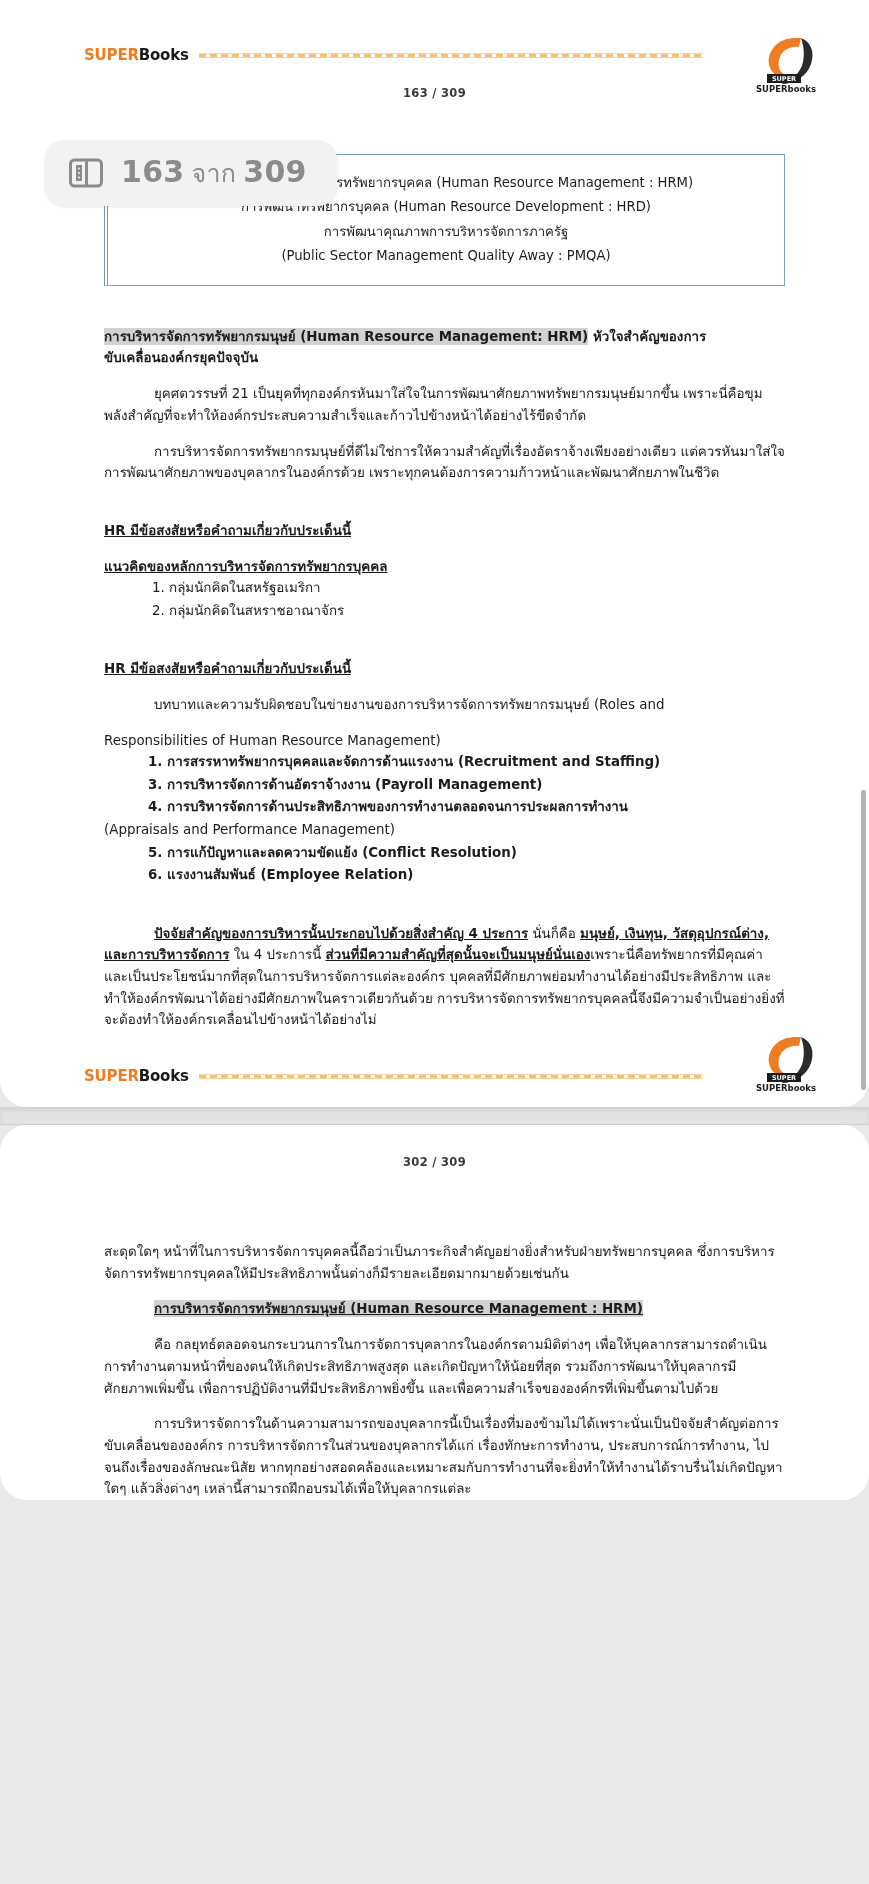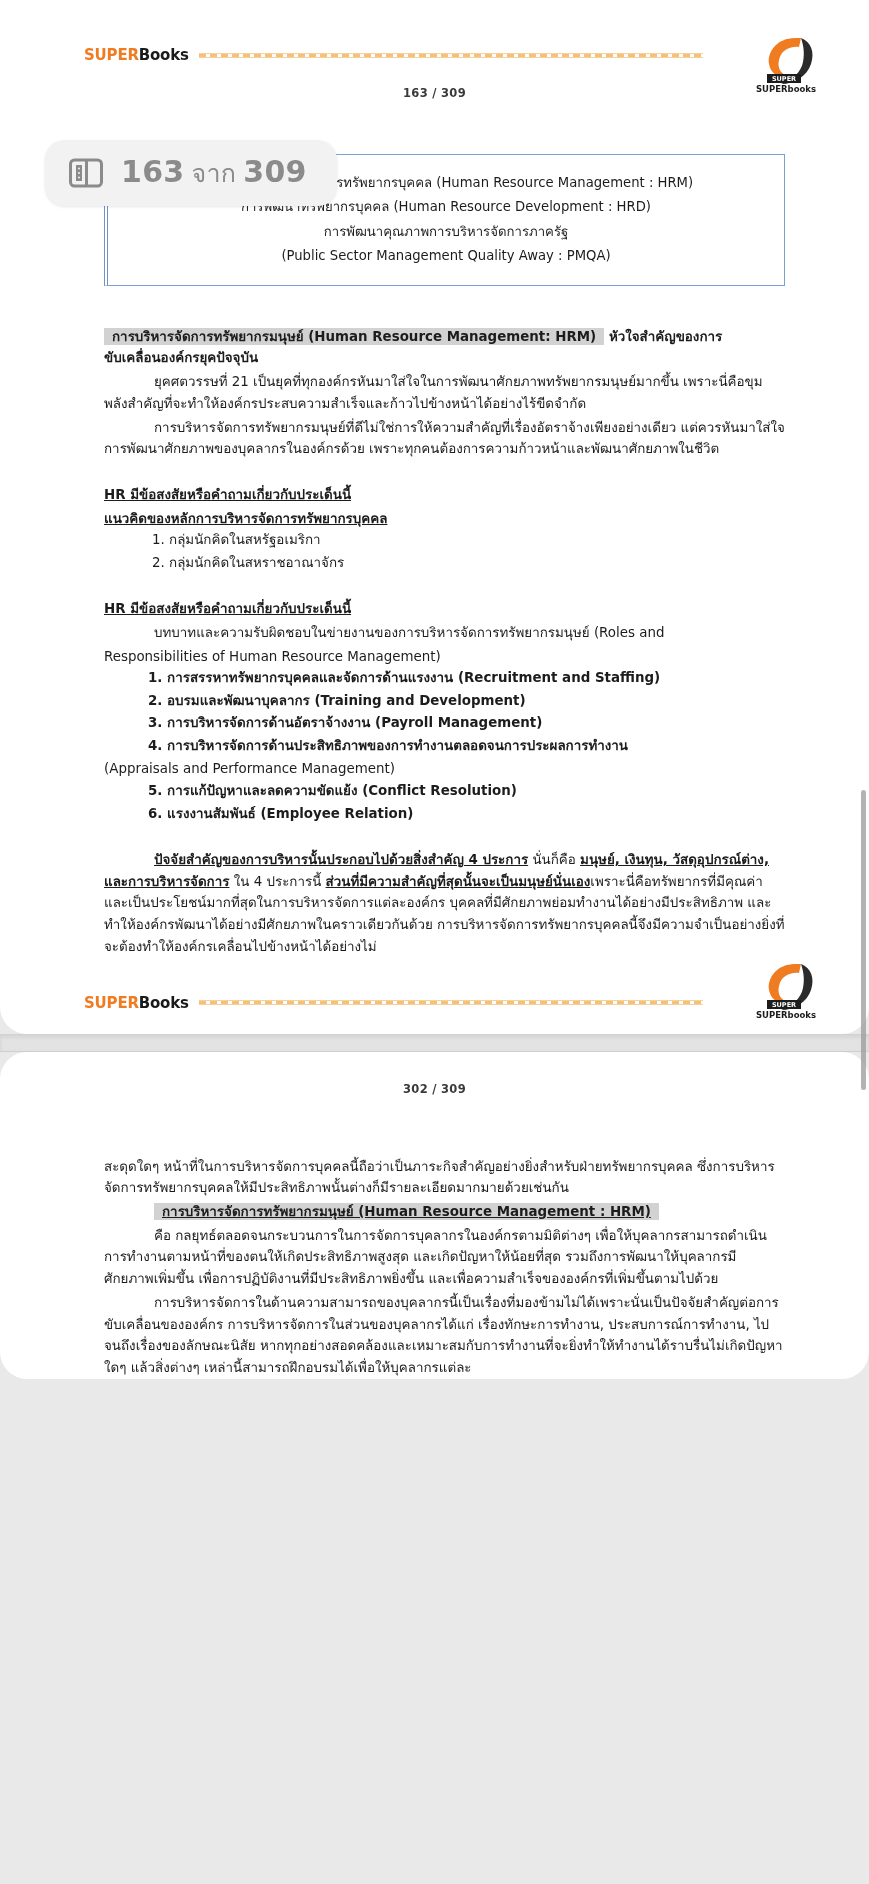--- a/index.html
+++ b/index.html
@@ -116,24 +116,24 @@
     text-align: center;
     line-height: 1.85;
     font-size: 13.2px;
   }
 
   .lead {
     margin-top: 40px;
     font-weight: 700;
     line-height: 1.62;
   }
-  .hl { background: #d2d2d2; padding: 1px 8px; }
+  .hl { background: #d2d2d2; padding: 1px 0; }
 
   p.body {
-    margin-top: 2px;
+    margin-top: 14px;
     line-height: 1.62;
     text-align: left;
   }
   p.indent { text-indent: 50px; }
 
   .bold { font-weight: 700; text-decoration: underline; }
   .li {
     margin-left: 48px;
     line-height: 1.68;
   }
@@ -220,21 +220,20 @@
     <p class="li">1. กลุ่มนักคิดในสหรัฐอเมริกา</p>
     <p class="li">2. กลุ่มนักคิดในสหราชอาณาจักร</p>
 
     <div class="spacer-md"></div>
 
     <p class="body bold">HR มีข้อสงสัยหรือคำถามเกี่ยวกับประเด็นนี้</p>
     <p class="body indent">บทบาทและความรับผิดชอบในข่ายงานของการบริหารจัดการทรัพยากรมนุษย์ (Roles and</p>
     <p class="body">Responsibilities of Human Resource Management)</p>
 
     <p class="li b">1. การสรรหาทรัพยากรบุคคลและจัดการด้านแรงงาน (Recruitment and Staffing)</p>
-    <p class="li b">2. อบรมและพัฒนาบุคลากร (Training and Development)</p>
     <p class="li b">3. การบริหารจัดการด้านอัตราจ้างงาน (Payroll Management)</p>
     <p class="li b">4. การบริหารจัดการด้านประสิทธิภาพของการทำงานตลอดจนการประผลการทำงาน</p>
     <p class="li-cont">(Appraisals and Performance Management)</p>
     <p class="li b">5. การแก้ปัญหาและลดความขัดแย้ง (Conflict Resolution)</p>
     <p class="li b">6. แรงงานสัมพันธ์ (Employee Relation)</p>
 
     <div class="spacer-md"></div>
 
     <p class="body indent"><span class="bold">ปัจจัยสำคัญของการบริหารนั้นประกอบไปด้วยสิ่งสำคัญ 4 ประการ</span><span> นั่นก็คือ </span><span class="bold">มนุษย์, เงินทุน, วัสดุอุปกรณ์ต่าง, และการบริหารจัดการ</span><span> ใน 4 ประการนี้ </span><span class="bold">ส่วนที่มีความสำคัญที่สุดนั้นจะเป็นมนุษย์นั่นเอง</span><span>เพราะนี่คือทรัพยากรที่มีคุณค่าและเป็นประโยชน์มากที่สุดในการบริหารจัดการแต่ละองค์กร บุคคลที่มีศักยภาพย่อมทำงานได้อย่างมีประสิทธิภาพ และทำให้องค์กรพัฒนาได้อย่างมีศักยภาพในคราวเดียวกันด้วย การบริหารจัดการทรัพยากรบุคคลนี้จึงมีความจำเป็นอย่างยิ่งที่จะต้องทำให้องค์กรเคลื่อนไปข้างหน้าได้อย่างไม่</span></p>
 

